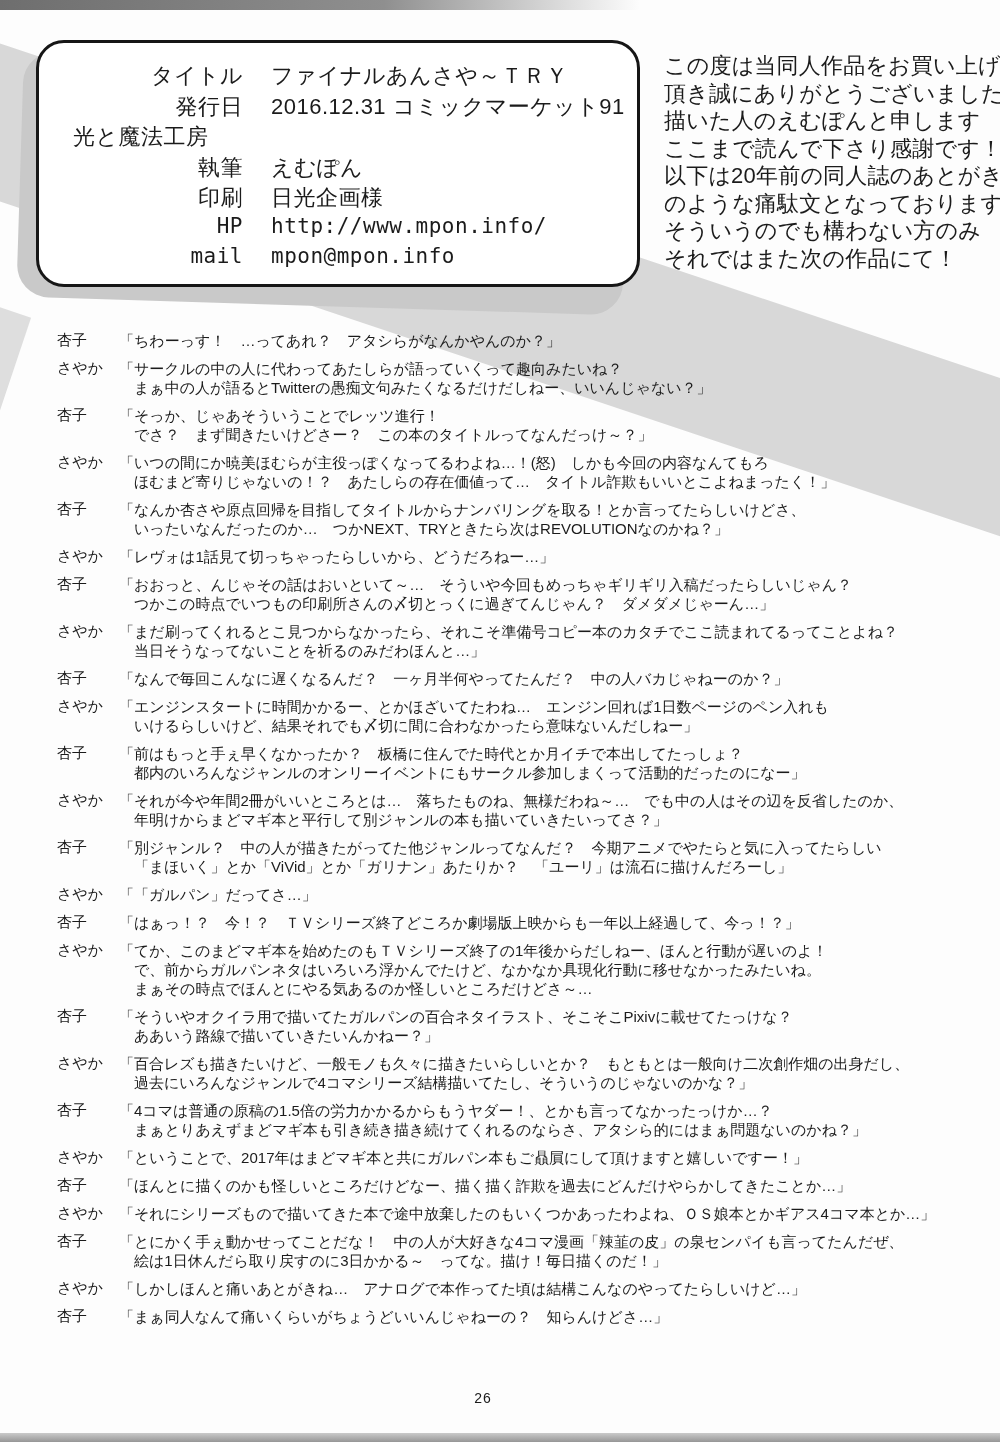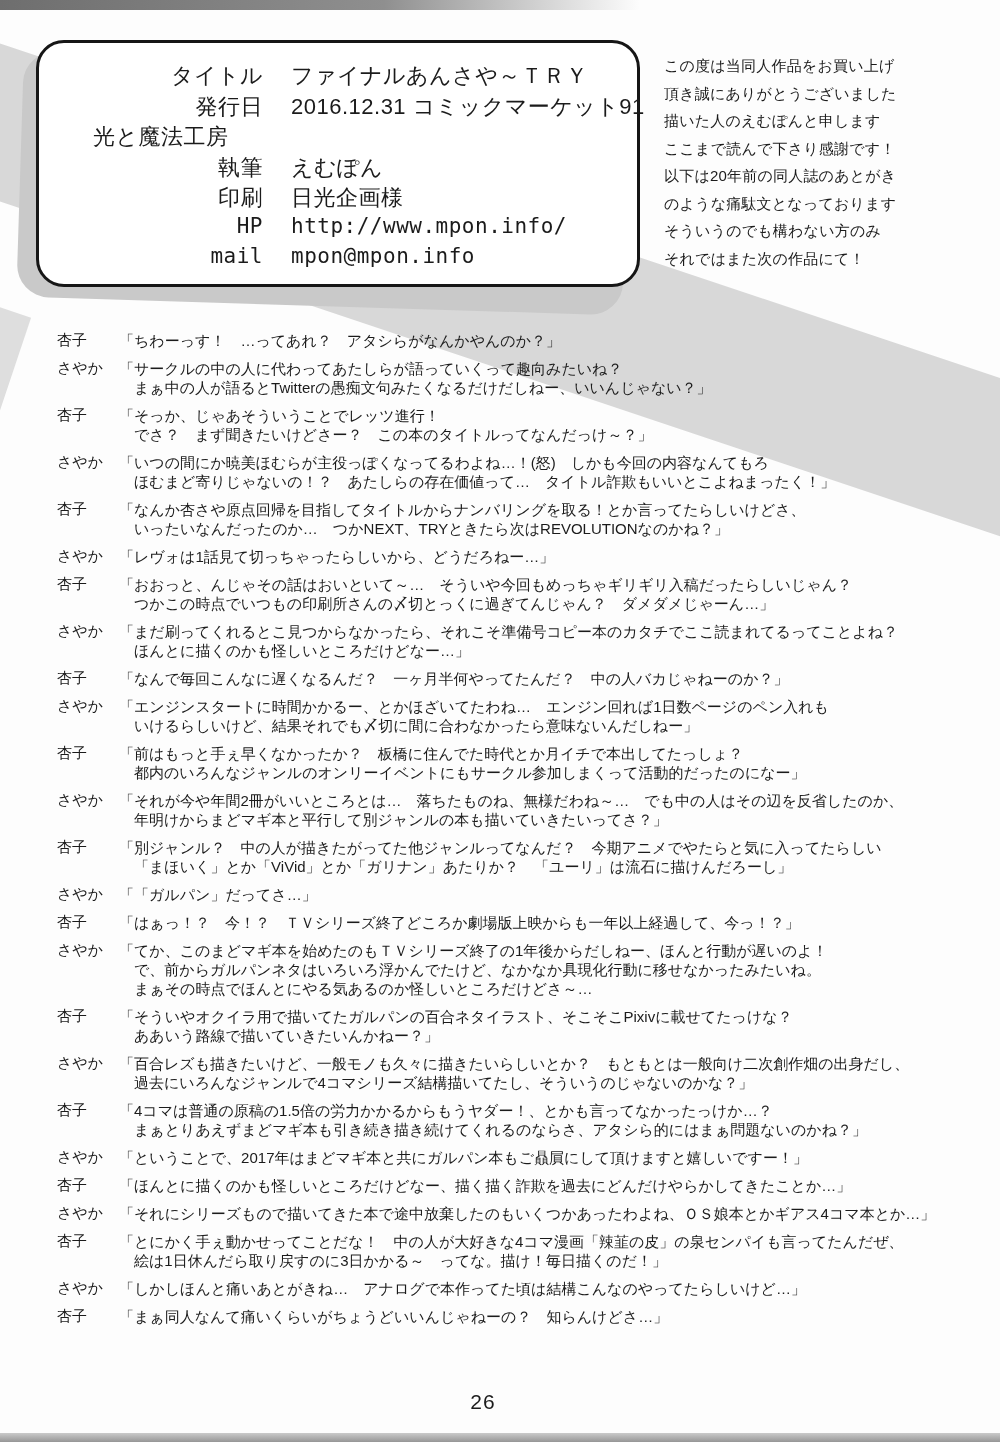--- a/index.html
+++ b/index.html
@@ -11,36 +11,36 @@
   .band-a{left:-40px;top:30px;width:1700px;height:150px;background:#d8d8d8;transform:rotate(18.5deg);}
   .band-b{left:-500px;top:140px;width:560px;height:140px;background:#dedede;transform:rotate(18.5deg);}
   .top-strip{position:absolute;left:0;top:0;width:640px;height:10px;
     background:linear-gradient(to right,#6e6e6e 0%,#8f8f8f 60%,rgba(160,160,160,0) 100%);}
   .bottom-strip{position:absolute;left:0;bottom:0;width:100%;height:9px;
     background:linear-gradient(to top,#969696,#cacaca);}
   .colophon-shadow{position:absolute;left:20px;top:60px;width:606px;height:246px;
     border-radius:32px;background:#c9c9c9;transform:rotate(1.8deg);}
   .colophon{
     position:absolute;left:36px;top:40px;width:604px;height:247px;background:#fff;
-    border:3px solid #161616;border-radius:28px;box-sizing:border-box;padding:18px 18px 12px 26px;
+    border:3px solid #161616;border-radius:28px;box-sizing:border-box;padding:18px 18px 12px 6px;
   }
   .colophon-row{display:flex;align-items:baseline;height:30.5px;font-size:22px;letter-spacing:.5px;}
   .col-label{width:198px;text-align:right;flex:0 0 auto;}
   .col-value{margin-left:28px;white-space:nowrap;}
   .mono{font-family:"DejaVu Sans Mono","Liberation Mono",monospace;font-size:21px;text-align:right;}
-  .greeting{position:absolute;left:664px;top:52px;width:330px;font-size:15px;line-height:27.5px;
+  .greeting{position:absolute;left:664px;top:52px;width:330px;font-size:22px;line-height:27.5px;
     letter-spacing:.2px;white-space:nowrap;}
   .dialogue{position:absolute;left:57px;top:331px;width:910px;font-size:15px;line-height:19px;}
   .dlg-entry{display:flex;margin-bottom:9px;}
   .dlg-speaker{flex:0 0 62px;white-space:nowrap;font-family:Liberation Serif, serif;}
   .dlg-lines{flex:1 1 auto;}
   .dlg-line{white-space:nowrap;}
   .dlg-line.cont{padding-left:15px;}
   .page-number{position:absolute;left:0;top:1390px;width:966px;text-align:center;
-    font-size:21px;letter-spacing:1px;}
+    font-size:14px;letter-spacing:1px;}
 </style>
 </head>
 <body>
 
 <div class="page">
   <div class="band band-a"></div>
   <div class="band band-b"></div>
   <div class="top-strip"></div>
   <div class="bottom-strip"></div>
 
@@ -133,21 +133,21 @@
         <span class="dlg-speaker">杏子</span>
         <div class="dlg-lines">
           <div class="dlg-line">「おおっと、んじゃその話はおいといて～…　そういや今回もめっちゃギリギリ入稿だったらしいじゃん？</div>
           <div class="dlg-line cont">つかこの時点でいつもの印刷所さんの〆切とっくに過ぎてんじゃん？　ダメダメじゃーん…」</div>
         </div>
       </div>
       <div class="dlg-entry">
         <span class="dlg-speaker">さやか</span>
         <div class="dlg-lines">
           <div class="dlg-line">「まだ刷ってくれるとこ見つからなかったら、それこそ準備号コピー本のカタチでここ読まれてるってことよね？</div>
-          <div class="dlg-line cont">ほんとに描くのかも怪しいところだけどなー…」</div>
+          <div class="dlg-line cont">当日そうなってないことを祈るのみだわほんと…」</div>
         </div>
       </div>
       <div class="dlg-entry">
         <span class="dlg-speaker">杏子</span>
         <div class="dlg-lines">
           <div class="dlg-line">「なんで毎回こんなに遅くなるんだ？　一ヶ月半何やってたんだ？　中の人バカじゃねーのか？」</div>
         </div>
       </div>
       <div class="dlg-entry">
         <span class="dlg-speaker">さやか</span>

